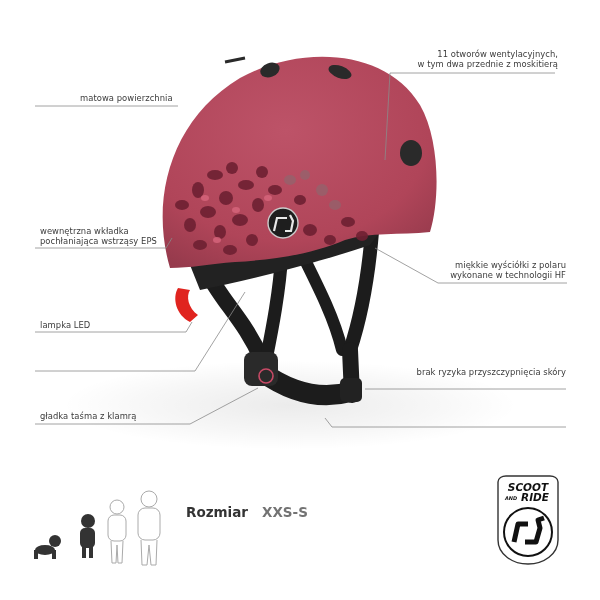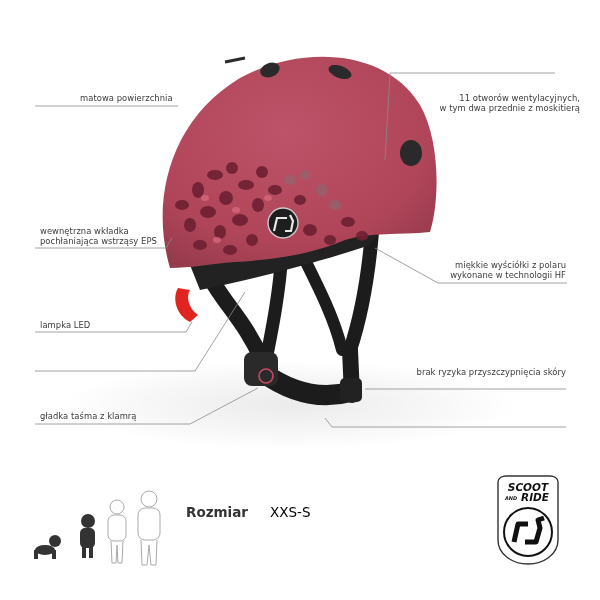--- a/index.html
+++ b/index.html
@@ -5,23 +5,23 @@
     * { box-sizing: border-box; margin: 0; padding: 0; }
     html, body { width: 600px; height: 600px; background: #ffffff; overflow: hidden; }
     body { position: relative; font-family: "DejaVu Sans", sans-serif; color: #333; }
     .stage { position: absolute; left: 0; top: 0; width: 600px; height: 600px; }
     .floor { position: absolute; left: 60px; top: 360px; width: 460px; height: 90px;
              background: radial-gradient(ellipse at center, rgba(0,0,0,0.08) 0%, rgba(0,0,0,0.03) 45%, rgba(255,255,255,0) 70%); }
     svg.art { position: absolute; left: 0; top: 0; }
     .label { position: absolute; font-size: 8.4px; line-height: 10px; color: #3a3a3a; letter-spacing: 0.05px; white-space: nowrap; }
     .label.right { text-align: right; }
     .specs { position: absolute; left: 186px; top: 505px; font-size: 13.5px; line-height: 15px; }
-    .specs .row { display: flex; gap: 8px; }
+    .specs .row { display: flex; }
     .specs .k { width: 76px; font-weight: bold; color: #333; }
-    .specs .v { color: #000000; }
+    .specs .v { color: #737373; font-weight: bold; }
     .brand { position: absolute; left: 492px; top: 474px; width: 72px; height: 92px; }
   </style>
 </head>
 <body>
 
 <div class="stage">
   <div class="floor"></div>
 
   <svg class="art" width="600" height="600" viewBox="0 0 600 600">
     <defs>
@@ -132,21 +132,21 @@
       <g fill="none" stroke="#aaa" stroke-width="1">
         <circle cx="149" cy="499" r="8"></circle>
         <rect x="138" y="508" width="22" height="32" rx="7"></rect>
         <path d="M141 540 L 142 565 L 147 565 L 149 545 L 151 565 L 156 565 L 157 540"></path>
       </g>
     </g>
   </svg>
 
   <div class="label" style="left:40px; top:93px;margin-left:40px;">matowa powierzchnia</div>
 
-  <div class="label right" style="left:424px; top:49px; width:156px;margin-top:44px;">
+  <div class="label right" style="left:402px; top:49px; width:156px;">
     <div>11 otworów wentylacyjnych,</div>
     <div>w tym dwa przednie z moskitierą</div>
   </div>
 
   <div class="label right" style="left:420px; top:260px; width:146px;">
     <div>miękkie wyściółki z polaru</div>
     <div>wykonane w technologii HF</div>
   </div>
 
   <div class="label" style="left:40px; top:226px;">

